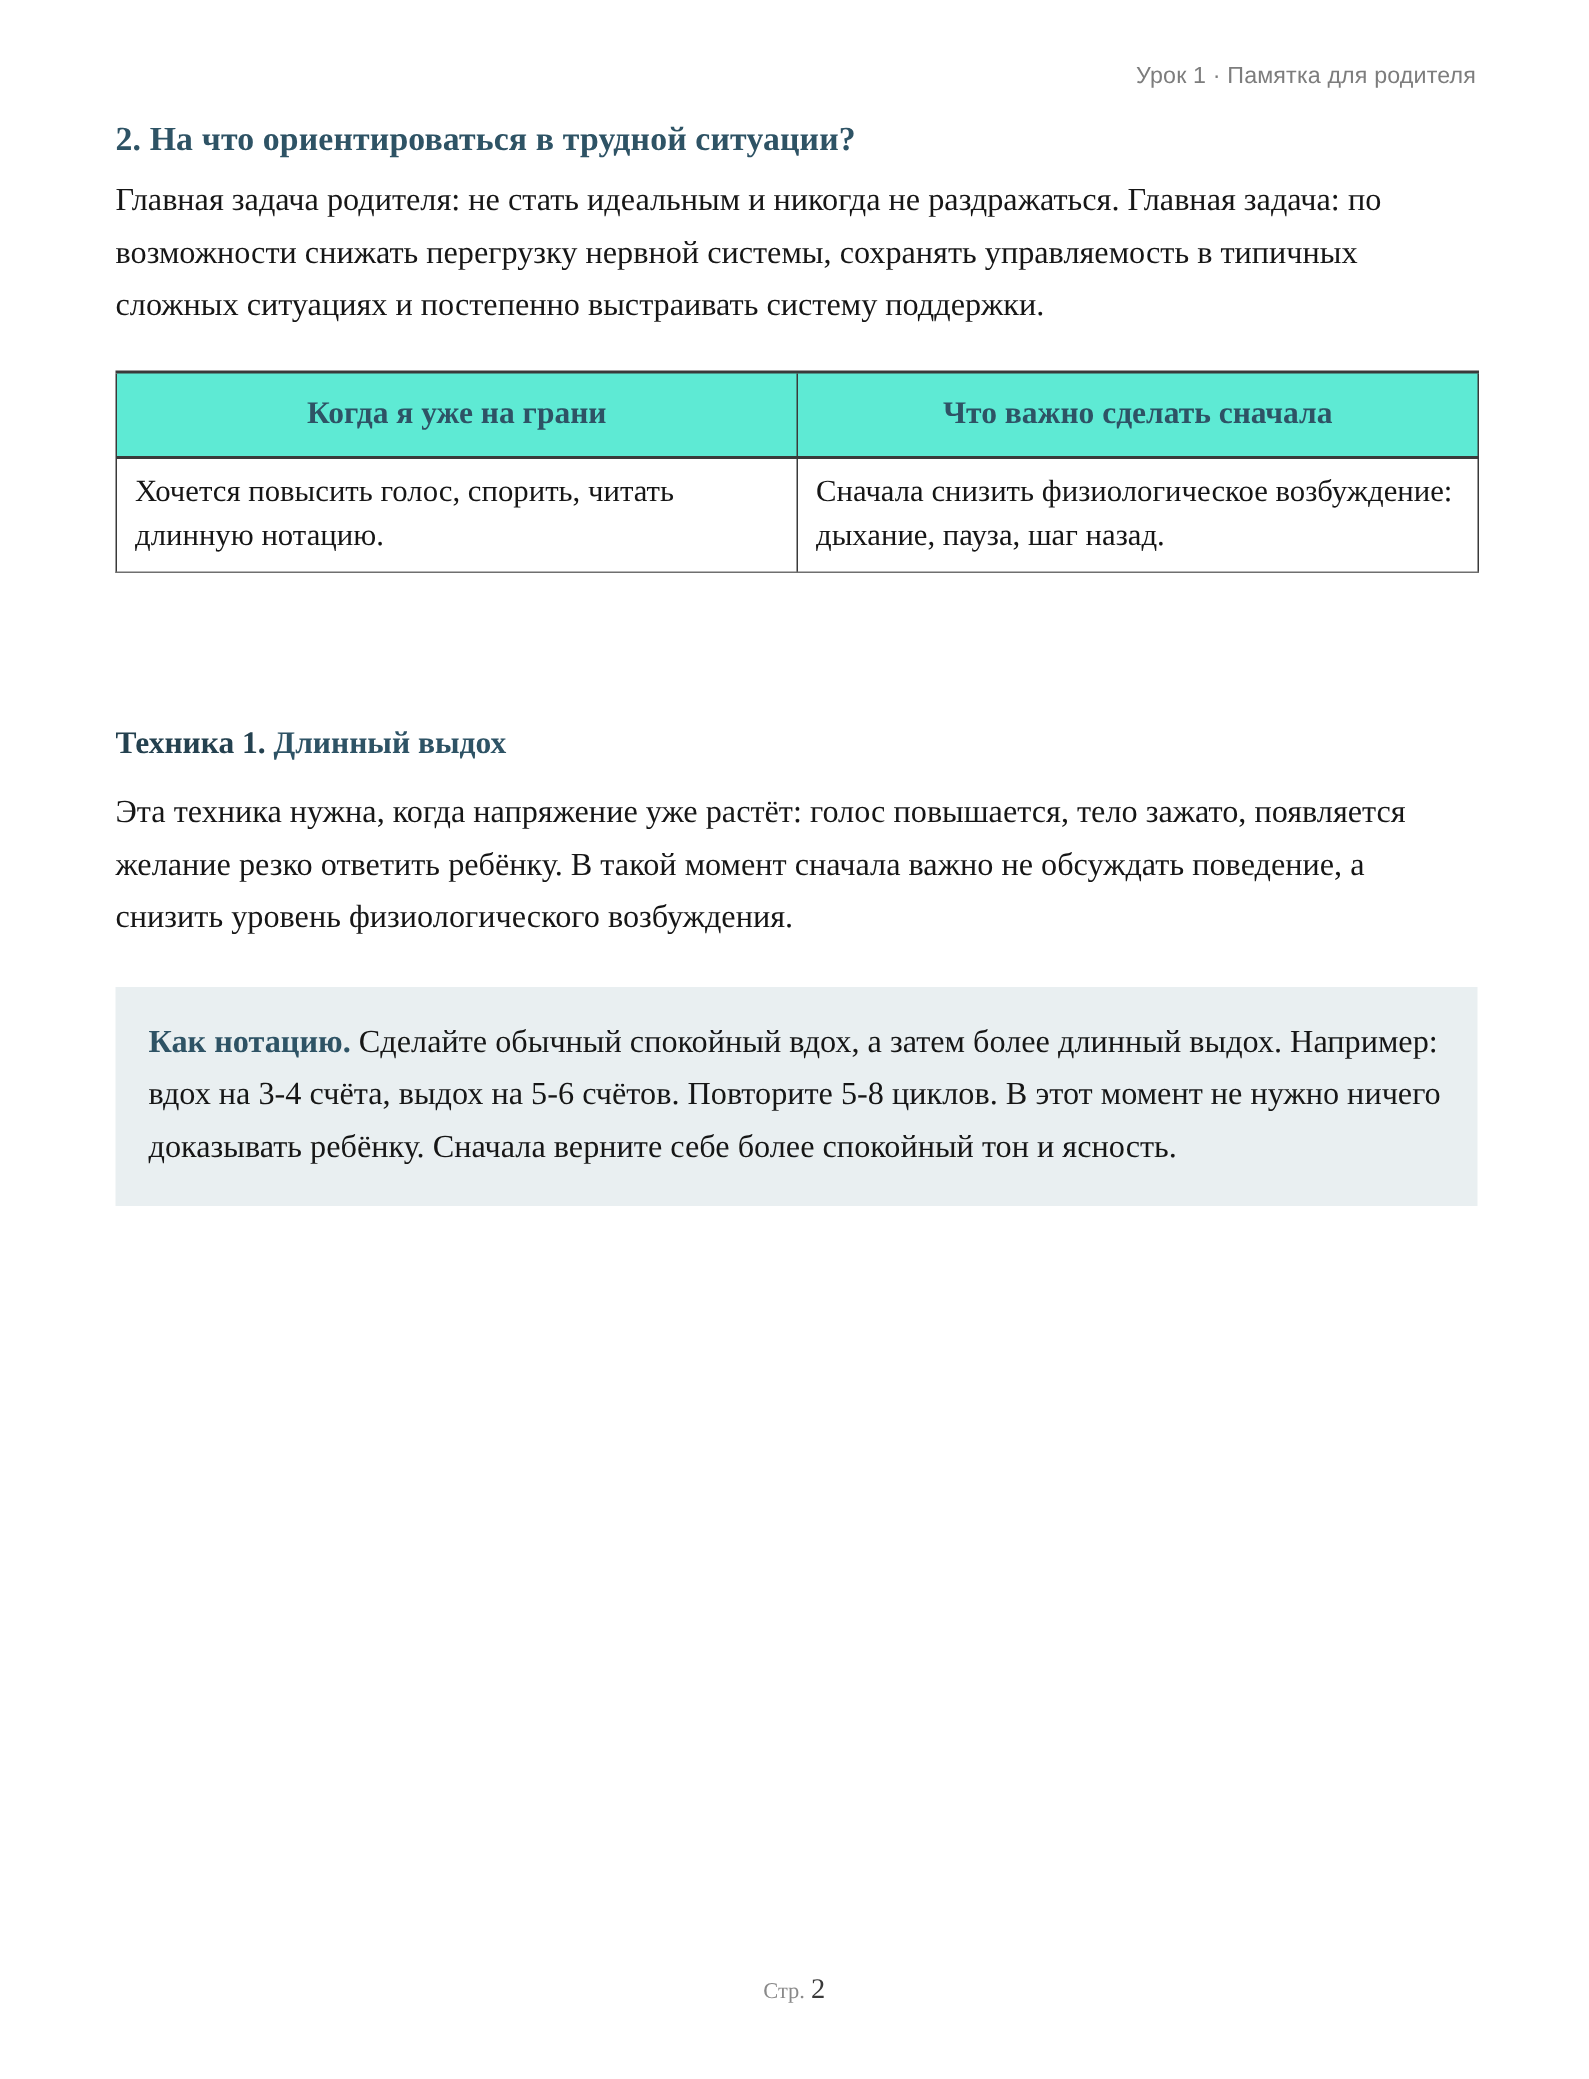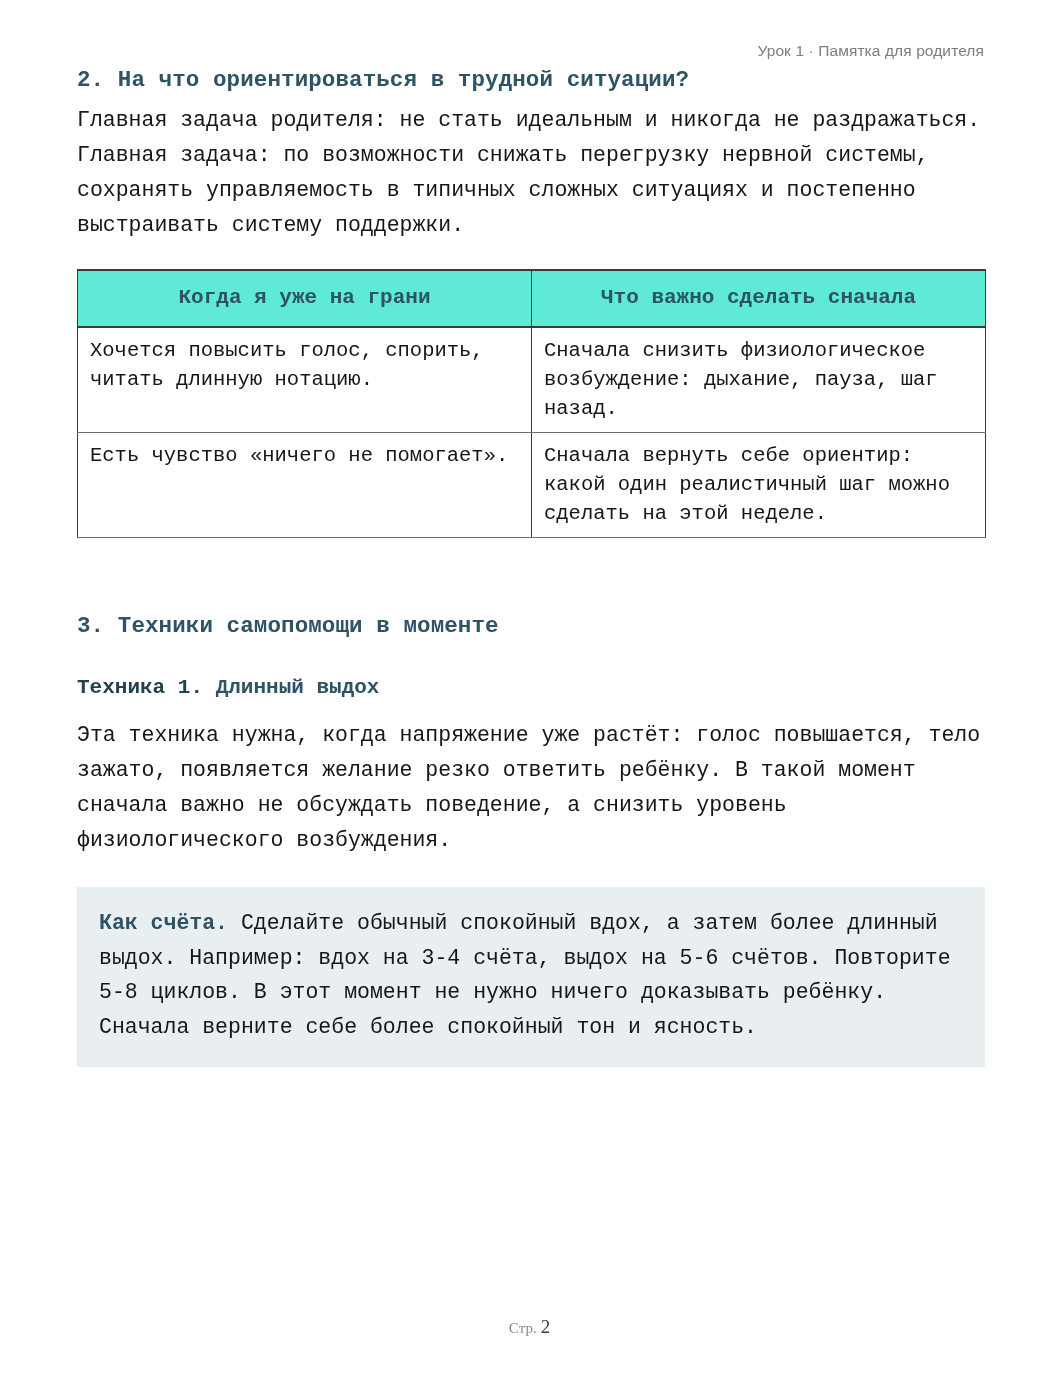--- a/index.html
+++ b/index.html
@@ -32,24 +32,23 @@
     text-align: right;
     font-family: "Liberation Sans", "DejaVu Sans", sans-serif;
     font-size: 15.5px;
     color: #7d7d7d;
     letter-spacing: 0.1px;
   }
 
   
   .content {
     position: absolute;
-    top: 66px;
+    top: 79px;
     left: 77px;
     width: 908px;
-    font-family: Liberation Mono, monospace;
   }
 
   h2.section-heading {
     font-size: 22.5px;
     font-weight: bold;
     color: #2e5365;
     margin: 0 0 9px 0;
     line-height: 1.25;
     letter-spacing: 0.1px;
   }
@@ -175,41 +174,36 @@
         <tr>
           <th>Когда я уже на грани</th>
           <th>Что важно сделать сначала</th>
         </tr>
       </thead>
       <tbody>
         <tr>
           <td>Хочется повысить голос, спорить, читать длинную нотацию.</td>
           <td>Сначала снизить физиологическое возбуждение: дыхание, пауза, шаг назад.</td>
         </tr>
-        <tr>
-          <td>Есть чувство «ничего не помогает».</td>
-          <td>Сначала вернуть себе ориентир: какой один реалистичный шаг можно сделать на этой неделе.</td>
-        </tr>
       </tbody>
     </table>
 
     <div class="spacer-after-table"></div>
 
-    <h2 class="section-heading">3. Техники самопомощи в моменте</h2>
 
     <div class="spacer-before-technique"></div>
 
     <h3 class="technique-heading"><span class="tech-num">Техника 1.</span> <span>Длинный выдох</span></h3>
 
     <p class="body-text">Эта техника нужна, когда напряжение уже растёт: голос повышается, тело зажато, появляется желание резко ответить ребёнку. В такой момент сначала важно не обсуждать поведение, а снизить уровень физиологического возбуждения.</p>
 
     <div class="spacer-after-para"></div>
 
     <div class="callout">
-      <p><span class="callout-lead">Как счёта.</span><span> Сделайте обычный спокойный вдох, а затем более длинный выдох. Например: вдох на 3-4 счёта, выдох на 5-6 счётов. Повторите 5-8 циклов. В этот момент не нужно ничего доказывать ребёнку. Сначала верните себе более спокойный тон и ясность.</span></p>
+      <p><span class="callout-lead">Как нотацию.</span><span> Сделайте обычный спокойный вдох, а затем более длинный выдох. Например: вдох на 3-4 счёта, выдох на 5-6 счётов. Повторите 5-8 циклов. В этот момент не нужно ничего доказывать ребёнку. Сначала верните себе более спокойный тон и ясность.</span></p>
     </div>
 
   </div>
 
   <div class="doc-footer">
     <span class="page-label">Стр.</span>
     <span class="page-number">2</span>
   </div>
 
 </div>

